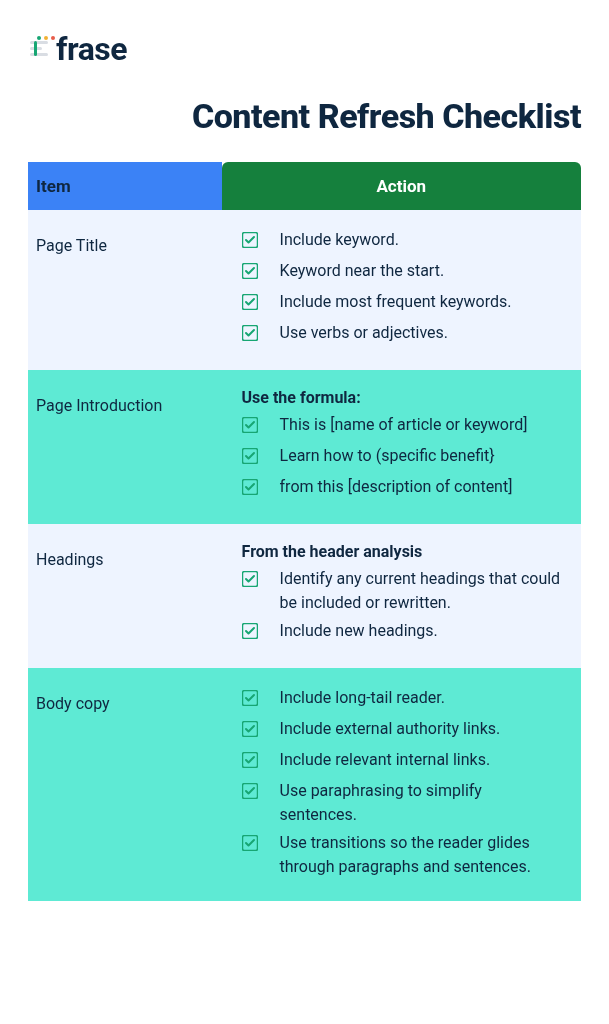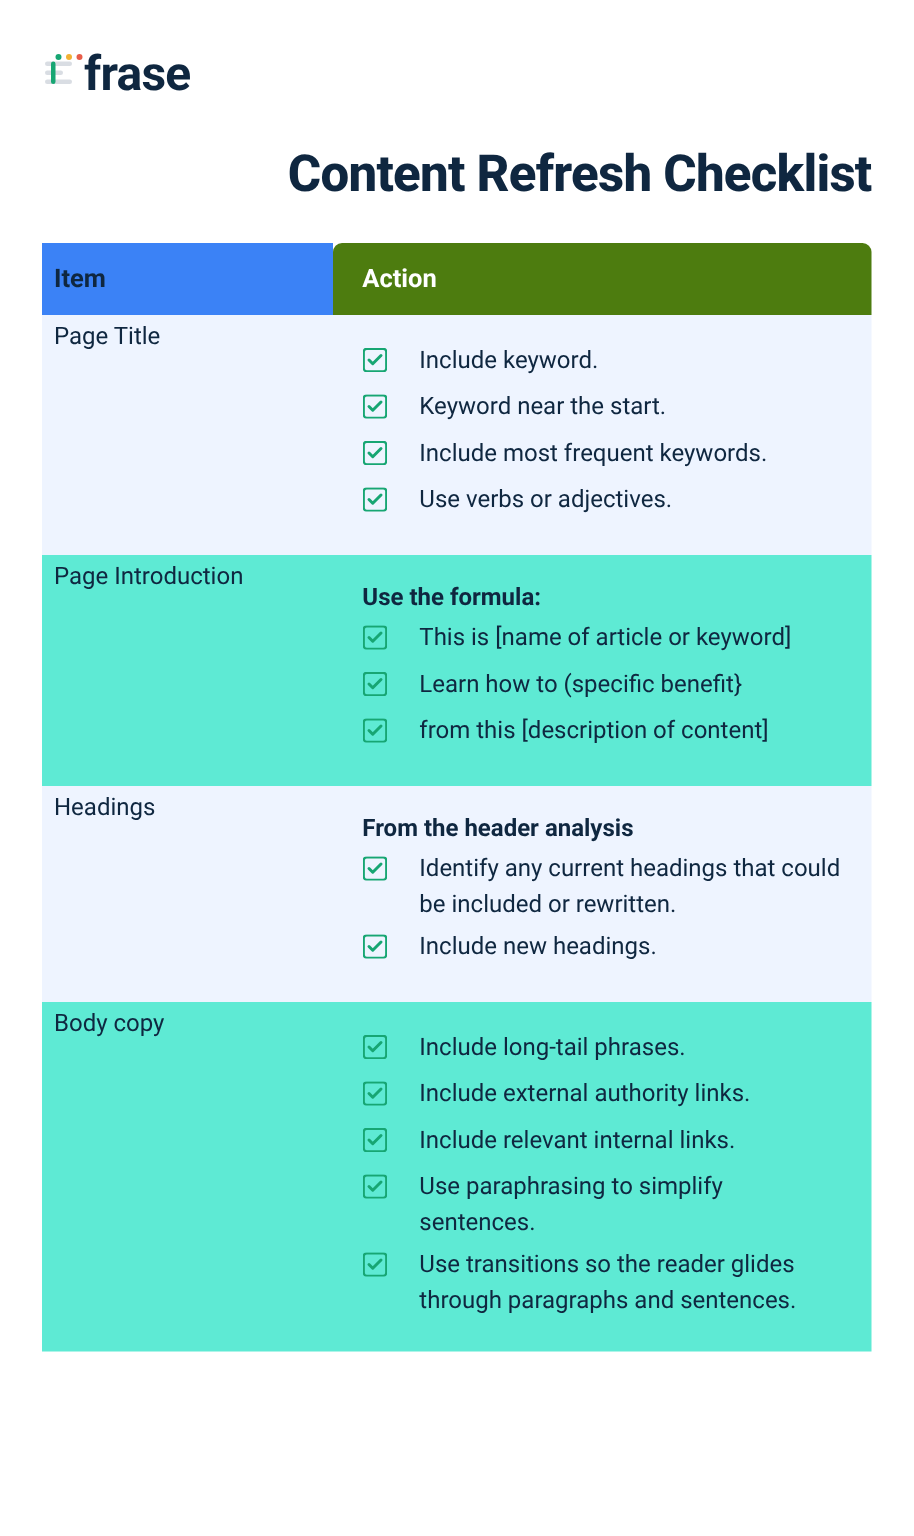--- a/index.html
+++ b/index.html
@@ -3,24 +3,24 @@
 <meta charset="utf-8">
 <style>
 *{margin:0;padding:0;box-sizing:border-box}
 body{font-family:-apple-system,BlinkMacSystemFont,"Segoe UI",Roboto,sans-serif;background:#fff;width:609px;padding:30px 28px}
 .logo{display:flex;align-items:center;margin-bottom:28px}
 .logo-mark{width:28px;height:28px;position:relative}
 .logo-text{font-size:32px;font-weight:700;color:#0f2740;letter-spacing:-0.5px}
 .title{font-size:34px;font-weight:800;color:#0f2740;text-align:right;margin-bottom:26px;letter-spacing:-0.5px}
 .table{width:100%;border-collapse:collapse}
 .th-item{text-align:left;padding:14px 8px 14px 8px;font-size:17px;font-weight:700;color:#0f2740;background:#3b82f6;width:35%}
-.th-action{text-align:left;padding:14px 20px;font-size:17px;font-weight:700;color:#fff;background:#4d7c0f;border-radius:6px 6px 0 0}
+.th-action{text-align:center;padding:14px 20px;font-size:17px;font-weight:700;color:#fff;background:#15803d;border-radius:6px 6px 0 0}
 .row-alt{background:#eef4ff}
 .row-norm{background:#5eead4}
-.cell-item{padding:4px 8px;font-size:16px;color:#0f2740;vertical-align:top;font-weight:400}
+.cell-item{padding:26px 8px;font-size:16px;color:#0f2740;vertical-align:top;font-weight:400}
 .cell-action{padding:18px 20px;vertical-align:top}
 .subhead{font-size:16px;font-weight:700;color:#0f2740;margin-bottom:6px}
 .check-list{list-style:none}
 .check-item{display:flex;align-items:flex-start;gap:22px;margin-bottom:4px;font-size:16px;color:#0f2740;line-height:1.5}
 .check-icon{flex-shrink:0;width:16px;height:16px;margin-top:4px}
 .plain-text{font-size:16px;color:#0f2740;line-height:1.5}
 </style>
 </head>
 <body>
 
@@ -137,21 +137,21 @@
       </tr>
       <tr class="row-norm">
         <td class="cell-item">Body copy</td>
         <td class="cell-action">
           <ul class="check-list">
             <li class="check-item">
               <span><svg class="check-icon" viewBox="0 0 16 16">
                   <rect x="0.5" y="0.5" width="15" height="15" rx="2" fill="none" stroke="#17a673" stroke-width="1.5"></rect>
                   <path d="M4 8l2.5 2.5L12 5" fill="none" stroke="#17a673" stroke-width="2" stroke-linecap="round" stroke-linejoin="round"></path>
                 </svg></span>
-              <span>Include long-tail phrases.</span>
+              <span>Include long-tail reader.</span>
             </li>
             <li class="check-item">
               <span><svg class="check-icon" viewBox="0 0 16 16">
                   <rect x="0.5" y="0.5" width="15" height="15" rx="2" fill="none" stroke="#17a673" stroke-width="1.5"></rect>
                   <path d="M4 8l2.5 2.5L12 5" fill="none" stroke="#17a673" stroke-width="2" stroke-linecap="round" stroke-linejoin="round"></path>
                 </svg></span>
               <span>Include external authority links.</span>
             </li>
             <li class="check-item">
               <span><svg class="check-icon" viewBox="0 0 16 16">

